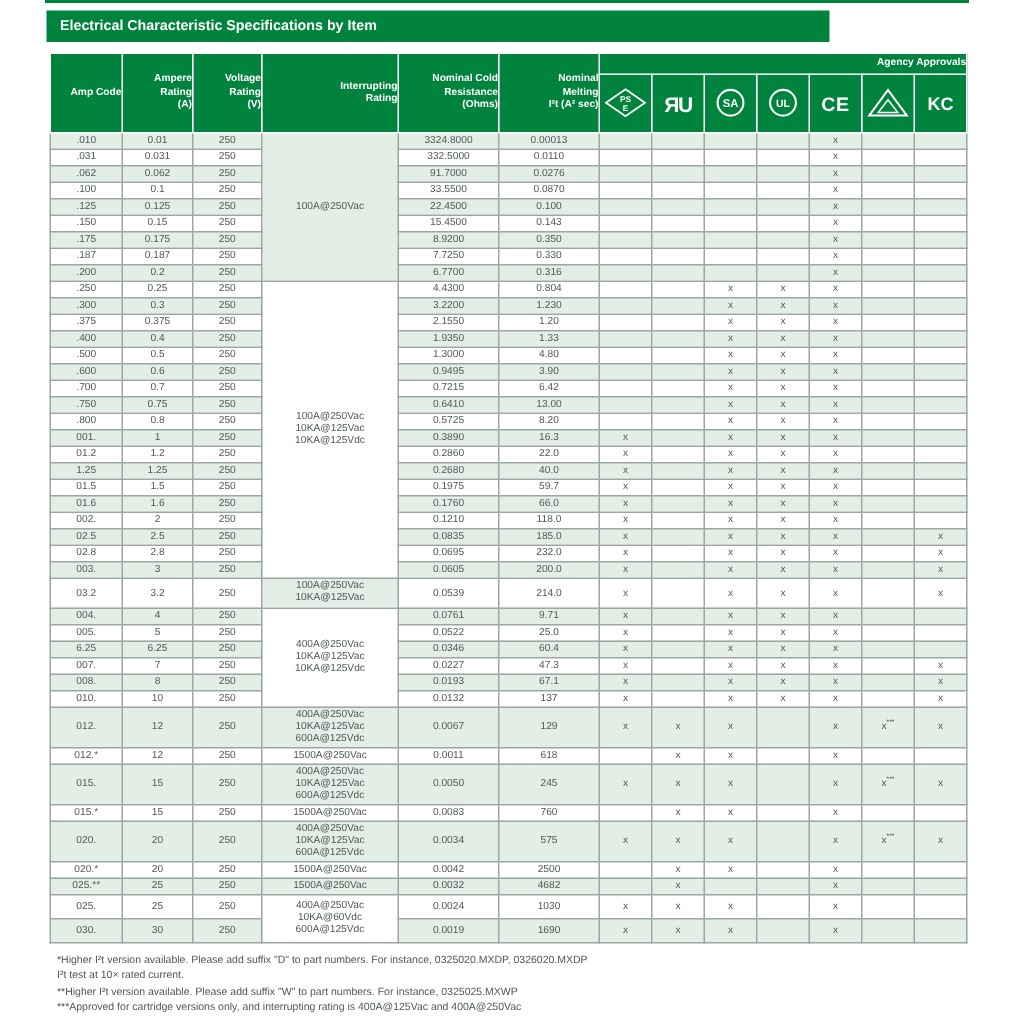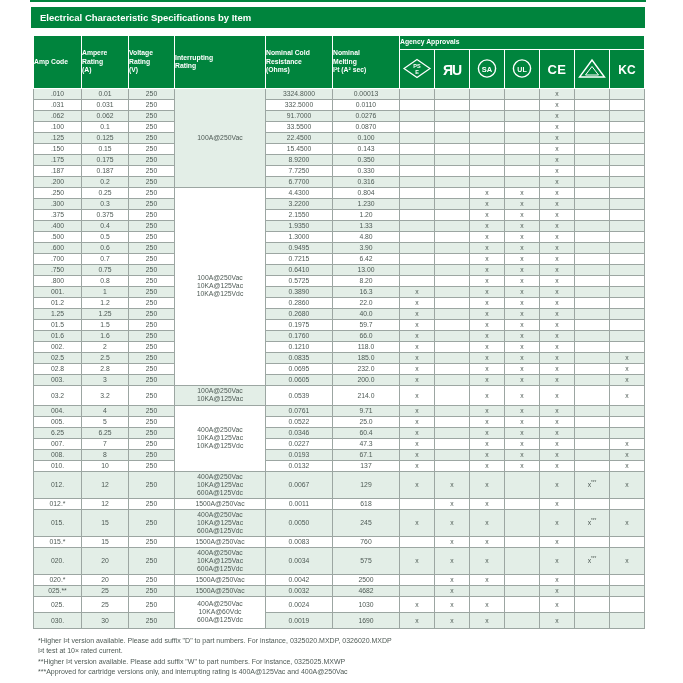--- a/index.html
+++ b/index.html
@@ -5,24 +5,24 @@
   :root{
     --green:#00843D;
     --rowg:#E3EEE7;
     --bordergray:#9CA6A2;
     --txt:#4E5A55;
   }
   html,body{margin:0;padding:0;background:#fff;}
   body{width:683px;height:683px;font-family:"Liberation Sans",sans-serif;}
   .page{position:relative;width:683px;height:683px;overflow:hidden;}
   .toprule{position:absolute;top:0;left:30px;width:616px;height:2px;background:var(--green);}
-  .titlebar{margin:7px 0 0 31px;width:614px;height:21px;background:var(--green);color:#fff;
+  .titlebar{margin:7px 0 0 31px;width:522px;height:21px;background:var(--green);color:#fff;
     font-size:9.5px;font-weight:bold;line-height:21px;padding-left:9px;box-sizing:border-box;}
   table{margin:7px 0 0 33px;border-collapse:collapse;table-layout:fixed;width:611px;}
-  th{background:var(--green);color:#fff;font-size:6.8px;font-weight:bold;text-align:left;
+  th{background:var(--green);color:#fff;font-size:6.8px;font-weight:bold;text-align:right;
     white-space:pre-line;border:1px solid #fff;padding:1px 0;line-height:1.25;}
   thead tr.bandrow th{height:11px;}
   thead tr.iconrow th{height:26px;padding:0;}
   td{border:1px solid var(--bordergray);font-size:6.8px;color:var(--txt);text-align:center;
     padding:0 1px;height:10px;line-height:1.1;background:#fff;}
   tr.rg td{background:var(--rowg);}
   tr.rw td{background:#fff;}
   td.int{white-space:pre-line;line-height:1.18;}
   td.cg{background:var(--rowg) !important;}
   td.cw{background:#fff !important;}

